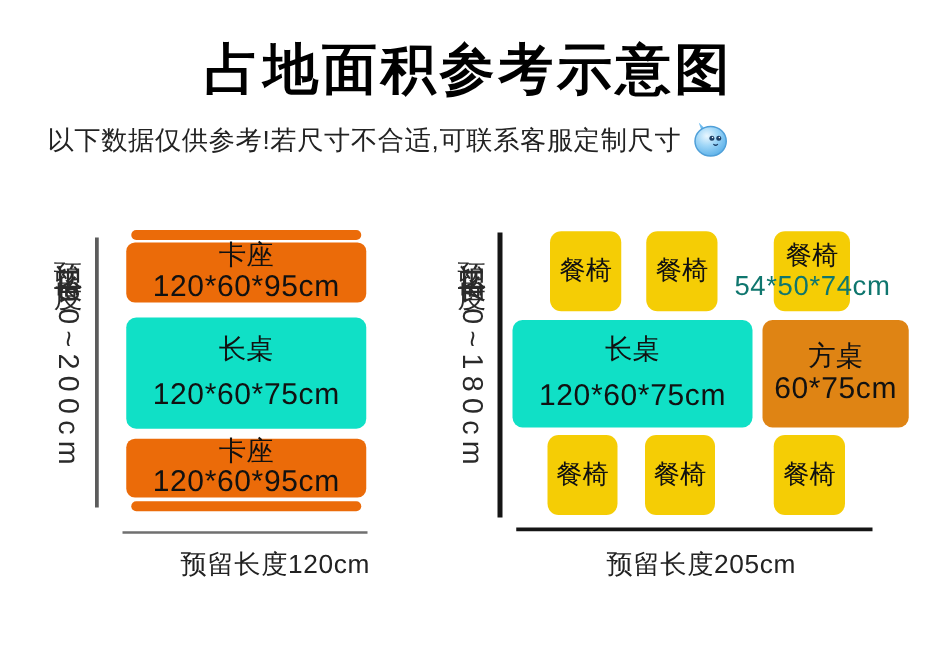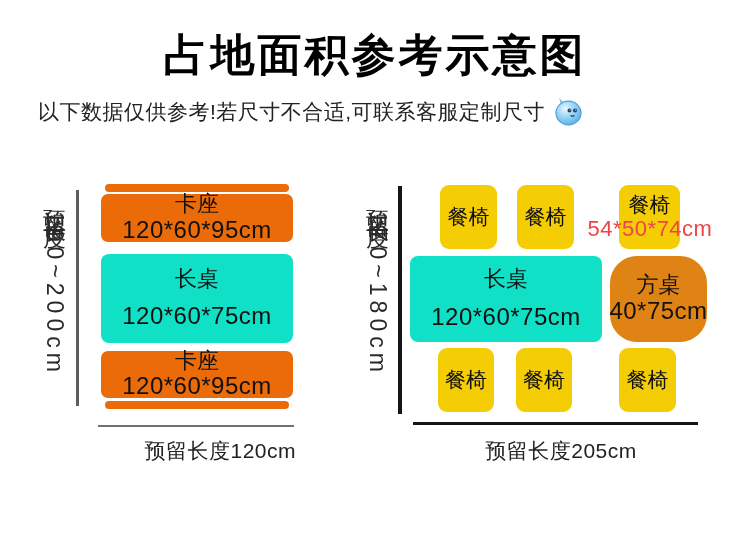--- a/index.html
+++ b/index.html
@@ -33,21 +33,21 @@
   .box .bsize{font-size:24px;letter-spacing:0.5px;}
 
   .booth{background:var(--booth-orange);border-radius:7px;}
   .bar{position:absolute;background:var(--booth-orange);border-radius:4px;height:8px;}
   .teal{background:var(--table-teal);border-radius:8px;gap:12px;}
   .square{background:var(--square-table-orange);border-radius:8px;}
   .chair{background:var(--chair-yellow);border-radius:9px;font-size:21px;}
   .chair.toplabel{justify-content:flex-start;padding-top:8px;}
 
   .caption{position:absolute;font-size:21px;color:#222;text-align:center;letter-spacing:0.5px;}
-  .chair-size{position:absolute;font-size:22px;color:#ef4444;text-align:center;z-index:3;letter-spacing:0.5px;}
+  .chair-size{position:absolute;font-size:22px;color:#0f766e;text-align:center;z-index:3;letter-spacing:0.5px;}
 </style>
 </head>
 <body>
 
 <div class="stage">
 
   <div class="title">占地面积参考示意图</div>
   <div class="subtitle-row">
     <span class="subtitle">以下数据仅供参考!若尺寸不合适,可联系客服定制尺寸</span>
     <span class="emoji">
@@ -106,23 +106,23 @@
   </div>
   <div class="box chair toplabel" style="left:619px;top:185px;width:61px;height:64px;">
     <span>餐椅</span>
   </div>
   <div class="chair-size" style="left:585px;top:216px;width:130px;">54*50*74cm</div>
 
   <div class="box teal" style="left:410px;top:256px;width:192px;height:86px;">
     <span class="bname">长桌</span>
     <span class="bsize">120*60*75cm</span>
   </div>
-  <div class="box square" style="left:610px;top:256px;width:97px;height:86px;border-radius:27px;">
+  <div class="box square" style="left:610px;top:256px;width:117px;height:86px;">
     <span class="bname">方桌</span>
-    <span class="bsize">40*75cm</span>
+    <span class="bsize">60*75cm</span>
   </div>
 
   <div class="box chair" style="left:438px;top:348px;width:56px;height:64px;">
     <span>餐椅</span>
   </div>
   <div class="box chair" style="left:516px;top:348px;width:56px;height:64px;">
     <span>餐椅</span>
   </div>
   <div class="box chair" style="left:619px;top:348px;width:57px;height:64px;">
     <span>餐椅</span>

